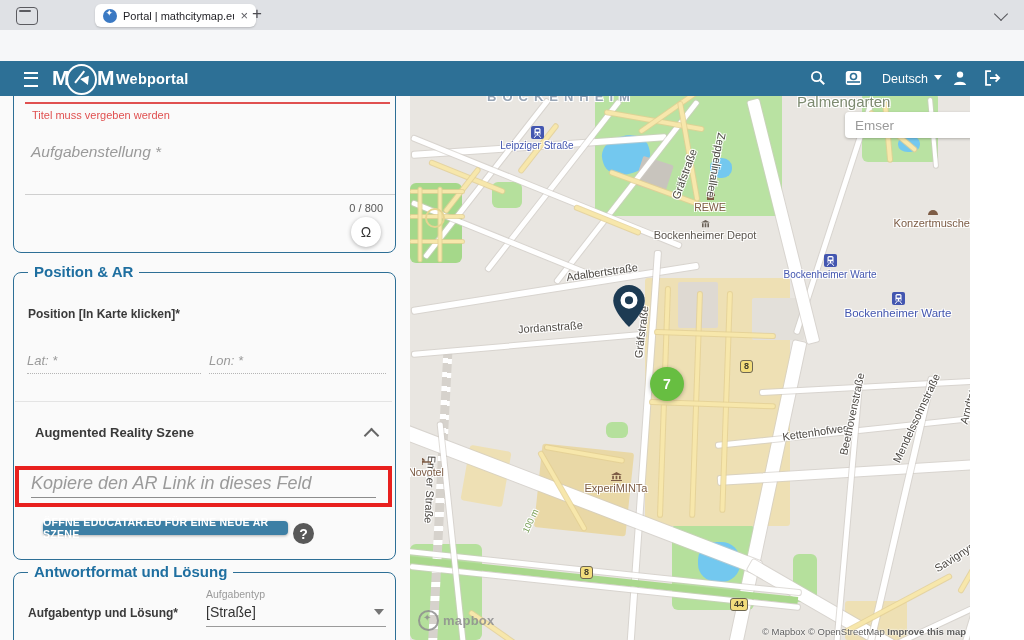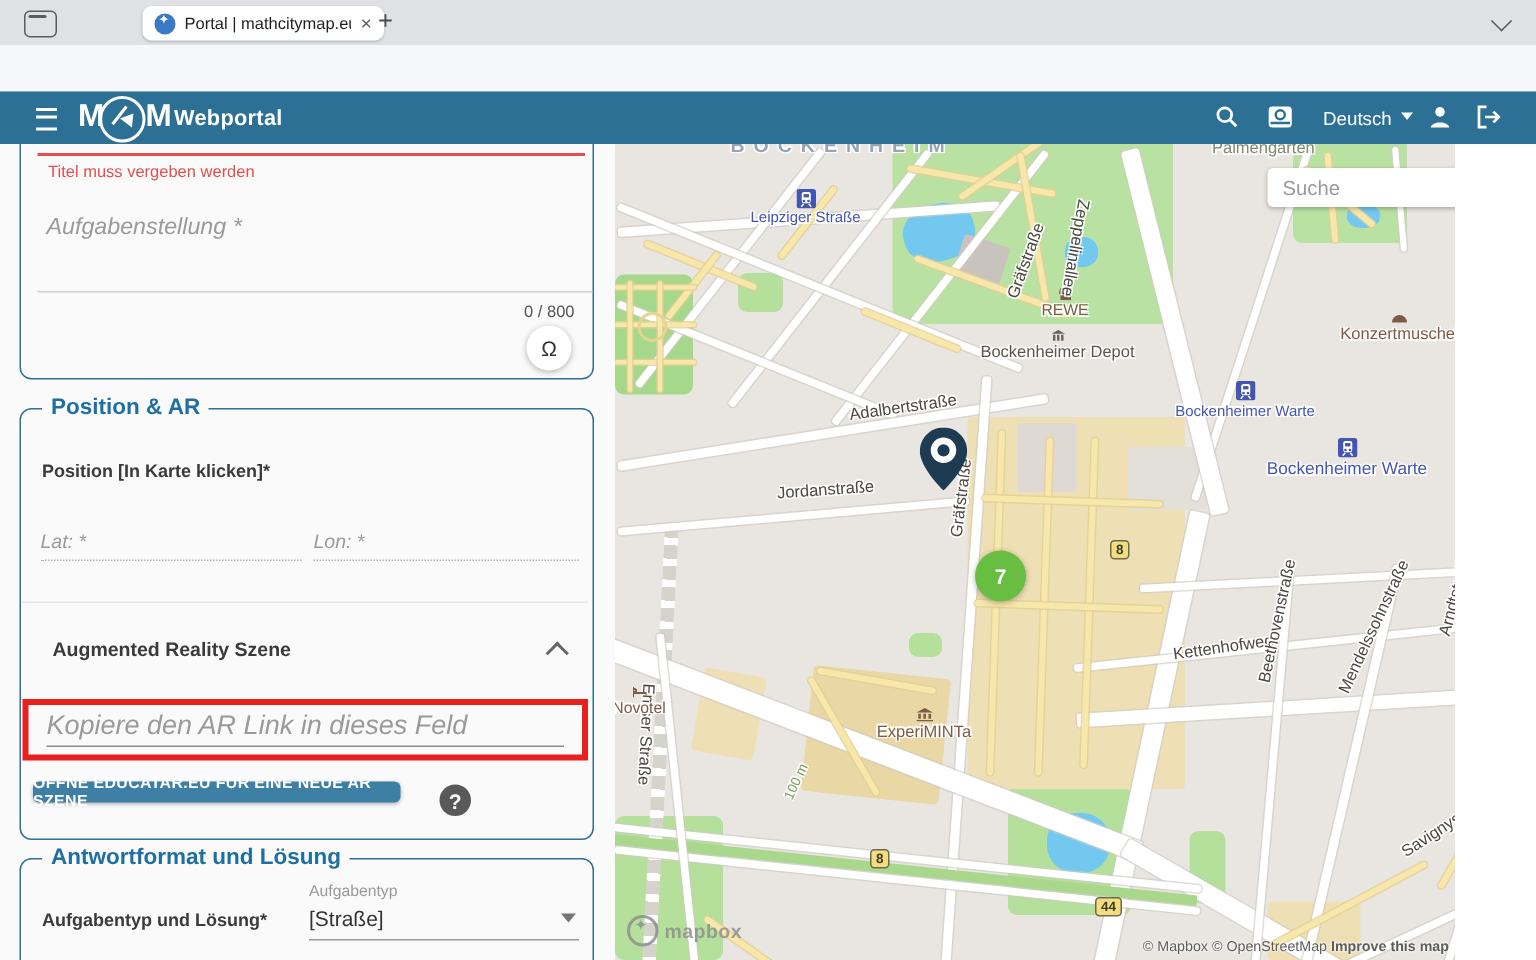--- a/index.html
+++ b/index.html
@@ -227,21 +227,21 @@
       </div>
       <div style="position:absolute;left:1px;top:128px;width:377px;height:1px;background:#e4e4e4"></div>
       <div class="boldlbl" style="position:absolute;left:21px;top:152px;font-size:13px">Augmented Reality Szene</div>
       <div class="chevup" style="right:18px;top:157px"></div>
       <div class="redbox" style="left:1px;top:193px;width:369px;height:33px">
         <div style="position:absolute;left:12px;top:3px;width:345px;height:26px">
           <div class="ph" style="font-size:18px">Kopiere den AR Link in dieses Feld</div>
           <div style="position:absolute;left:0;top:24px;width:345px;height:1px;background:#8d8d8d"></div>
         </div>
       </div>
-      <div class="arbtn" style="left:8px;top:248px;width:245px;height:14px">ÖFFNE EDUCATAR.EU FÜR EINE NEUE AR SZENE</div>
+      <div class="arbtn" style="left:29px;top:248px;width:245px;height:14px">ÖFFNE EDUCATAR.EU FÜR EINE NEUE AR SZENE</div>
       <div class="helpc" style="left:279px;top:250px">?</div>
     </div>
 
     <div class="card" style="top:476px;height:200px">
       <div class="legend">Antwortformat und Lösung</div>
       <div class="boldlbl" style="position:absolute;left:14px;top:33px">Aufgabentyp und Lösung*</div>
       <div class="minilbl" style="position:absolute;left:192px;top:15px">Aufgabentyp</div>
       <div style="position:absolute;left:192px;top:31px;width:180px">
         <div style="font-size:14px;color:#333">[Straße]</div>
         <div class="selcaret" style="right:2px;top:5px"></div>
@@ -333,21 +333,21 @@
       <div style="position:absolute;left:15px;top:112px;width:16px;height:16px;border:2px solid #e7d491;border-radius:50%"></div>
       <div class="yrd" style="left:435px;top:534px;width:120px;height:4px;transform:rotate(-28deg)"></div>
       <div class="yrd" style="left:550px;top:494px;width:90px;height:4px;transform:rotate(-60deg)"></div>
       <div class="yrd" style="left:60px;top:514px;width:90px;height:4px;transform:rotate(35deg)"></div>
       <div class="yrd" style="left:130px;top:354px;width:90px;height:4px;transform:rotate(60deg)"></div>
       <div class="yrd" style="left:135px;top:349px;width:80px;height:4px;transform:rotate(10deg)"></div>
     </div>
 
     <div class="ml district" style="left:77px;top:-7px">BOCKENHEIM</div>
     <div class="ml district" style="left:588px;top:378px;letter-spacing:8px">WESTEND</div>
-    <div class="ml" style="left:398px;top:-3px;color:#7d8a70;font-size:11px">Palmengarten</div>
+    <div class="ml" style="left:387px;top:-3px;color:#7d8a70;font-size:15px">Palmengarten</div>
 
     <div class="poicol" style="left:47px;top:30px;width:160px">
       <svg width="13" height="13" viewBox="0 0 13 13">
           <rect width="13" height="13" rx="2" fill="#4356b0"></rect>
           <rect x="3.5" y="2" width="6" height="7.5" rx="1.5" fill="#fff"></rect>
           <rect x="4.7" y="3.4" width="3.6" height="2.2" fill="#4356b0"></rect>
           <circle cx="5" cy="8" r="0.9" fill="#4356b0"></circle>
           <circle cx="8" cy="8" r="0.9" fill="#4356b0"></circle>
           <path d="M3.2 11.8 L4.8 9.8 M9.8 11.8 L8.2 9.8" stroke="#fff" stroke-width="1"></path>
         </svg>
@@ -434,21 +434,21 @@
     <span class="shield" style="left:320px;top:502px">44</span>
 
     <svg style="position:absolute;left:203px;top:189px" width="32" height="42" viewBox="0 0 30 40">
       <path d="M15 0 C6.7 0 0 6.7 0 15 C0 25.5 15 40 15 40 C15 40 30 25.5 30 15 C30 6.7 23.3 0 15 0 Z" fill="#1d3b53"></path>
       <circle cx="15" cy="14.5" r="6" fill="none" stroke="#ffffff" stroke-width="4.2"></circle>
     </svg>
 
     <div class="clusterpin" style="left:240px;top:271px">7</div>
 
     <div class="searchbox">
-      <span>Suche</span>
+      <span>Emser</span>
     </div>
 
     <div class="ctrlgrp" style="top:52px">
       <div class="ctrlbtn">+</div>
       <div class="ctrlbtn">−</div>
       <div class="ctrlbtn">
         <svg width="11" height="14" viewBox="0 0 11 14">
             <path d="M5.5 0 L9.5 7 H1.5 Z" fill="#3a3a3a"></path>
             <path d="M5.5 14 L9.5 8 H1.5 Z" fill="#c0c0c0"></path>
           </svg>

